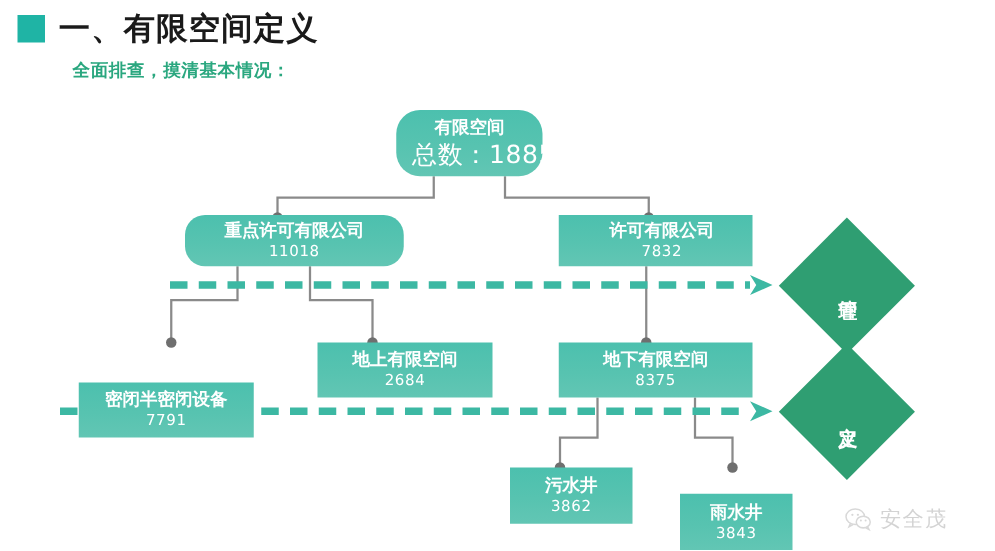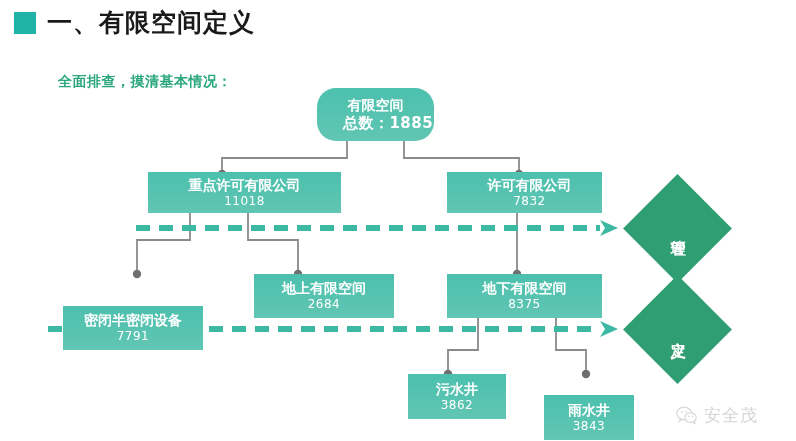--- a/index.html
+++ b/index.html
@@ -15,39 +15,39 @@
   .hdr-marker {
     position: absolute; left: 14px; top: 12px;
     width: 22px; height: 22px; background: #1fb4a5;
   }
   .hdr-title {
     position: absolute; left: 47px; top: 6px;
     font-size: 25px; font-weight: 700; color: #1a1a1a;
     letter-spacing: 1px; white-space: nowrap;
   }
   .subtitle {
-    position: absolute; left: 58px; top: 73px;
+    position: absolute; left: 58px; top: 48px;
     font-size: 14px; font-weight: 700; color: #2aa77f;
     letter-spacing: .5px; white-space: nowrap;
   }
 
   
   .node {
     position: absolute;
     background: linear-gradient(180deg,#4cc0ae 0%, #57c3b0 55%, #62c6b4 100%);
     color: #ffffff;
     display: flex; flex-direction: column;
     align-items: center; justify-content: center;
     text-align: center; line-height: 1.22;
     padding: 3px 6px;
   }
   .node .l1 { font-size: 14px; font-weight: 700; white-space: nowrap; }
   .node .l2 { font-size: 12px; font-weight: 400; white-space: nowrap; letter-spacing: .5px; }
   .node.top .l1 { font-size: 14px; }
-  .node.top .l2 { font-size: 15px; font-weight: 700; margin-left: 36px; }
+  .node.top .l2 { font-size: 20px; font-weight: 400; margin-left: 36px; }
 
   
   .diamond {
     position: absolute;
     background: #2f9e72;
     transform: rotate(45deg);
     display: flex; align-items: center; justify-content: center;
   }
   .diamond > span {
     transform: rotate(-45deg);
@@ -109,21 +109,21 @@
       <line x1="48" y1="329" x2="600" y2="329" stroke="#3cb8a3" stroke-width="6" stroke-dasharray="14 9" stroke-linecap="butt"></line>
       <polygon points="600,321 618,329 600,337 605,329" fill="#3cb8a3"></polygon>
     </g>
   </svg>
 
   <div class="node top" style="left:317px; top:88px; width:117px; height:53px;border-radius:19px;">
     <div class="l1">有限空间</div>
     <div class="l2">总数：18850</div>
   </div>
 
-  <div class="node" style="left:148px; top:172px; width:193px; height:41px;">
+  <div class="node" style="left:148px; top:172px; width:175px; height:41px;border-radius:16px;">
     <div class="l1">重点许可有限公司</div>
     <div class="l2">11018</div>
   </div>
 
   <div class="node" style="left:447px; top:172px; width:155px; height:41px;padding-left:16px;">
     <div class="l1">许可有限公司</div>
     <div class="l2">7832</div>
   </div>
 
   <div class="node" style="left:63px; top:274px; width:140px; height:44px;margin-top:32px;">

